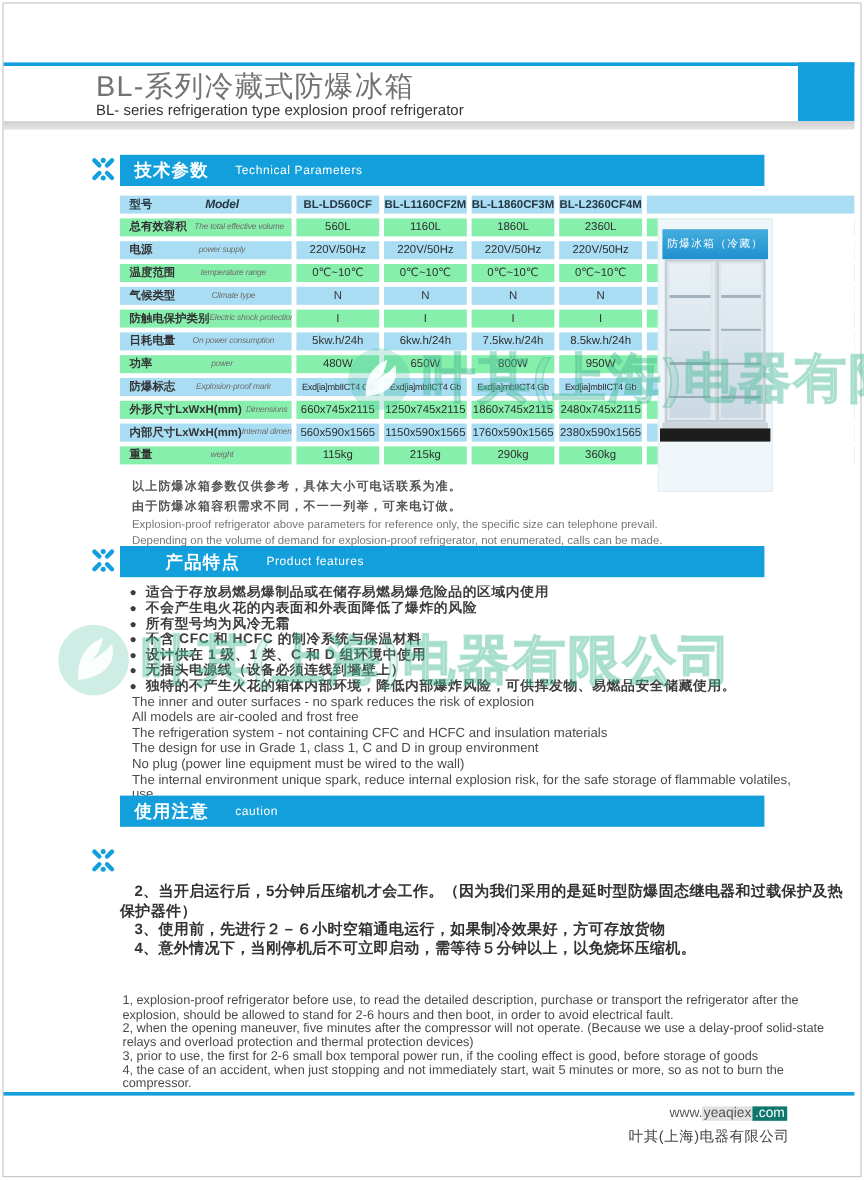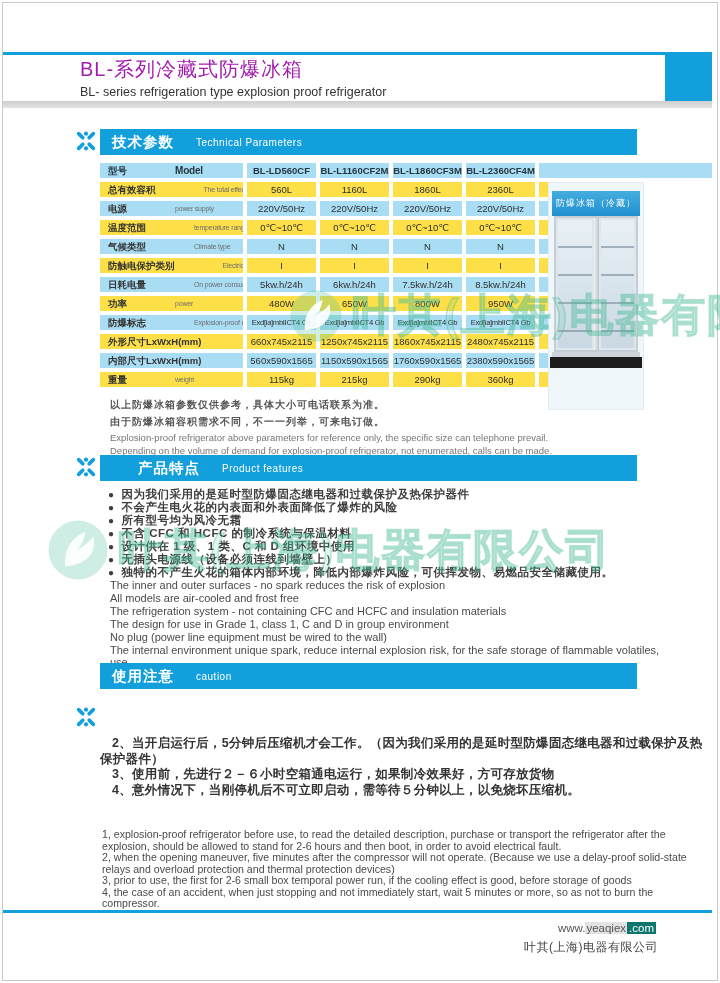--- a/index.html
+++ b/index.html
@@ -3,42 +3,42 @@
 <meta charset="utf-8">
 <style>
   html,body{margin:0;padding:0;background:#fff;}
   .page{position:relative;width:720px;height:983px;background:#fff;overflow:hidden;
         font-family:"Liberation Sans","DejaVu Sans",sans-serif;color:#333;}
   .page-frame{position:absolute;left:2px;top:2px;right:2px;bottom:2px;border:1px solid #c9c9c9;pointer-events:none;}
 
   
   .top-line{position:absolute;left:3px;top:52px;width:709px;height:3px;background:#129fdb;}
   .corner-block{position:absolute;left:665px;top:52px;width:47px;height:49px;background:#129fdb;}
-  .doc-title{position:absolute;left:80px;top:56px;font-size:20px;font-weight:500;color:#a21caf;letter-spacing:1px;}
+  .doc-title{position:absolute;left:80px;top:56px;font-size:24px;font-weight:500;color:#737373;letter-spacing:1px;}
   .doc-subtitle{position:absolute;left:80px;top:85px;font-size:12.5px;font-weight:normal;color:#333;}
   .header-shadow{position:absolute;left:3px;top:101px;width:709px;height:7px;
                  background:linear-gradient(180deg,#cfcfcf,#e4e4e4);}
 
   
   .sec-icon{position:absolute;width:22px;height:22px;}
   .sec-bar{position:absolute;left:100px;width:537px;height:26px;background:#129fdb;color:#fff;
            display:flex;align-items:center;padding-left:12px;box-sizing:border-box;}
   .sec-bar .zh{font-size:14.5px;font-weight:bold;letter-spacing:1px;}
   .sec-bar .en{font-size:10px;margin-left:22px;letter-spacing:.5px;}
 
   
   .spec-table{position:absolute;left:100px;top:163px;width:612px;display:grid;
               grid-template-columns:143px 69px 69px 69px 69px auto;
               grid-auto-rows:15px;column-gap:4px;row-gap:4px;}
   .cell{overflow:hidden;white-space:nowrap;line-height:15px;}
   .t-blue{background:#a9ddf3;}
-  .t-gray{background:#fde047;}
-  .cell.label{display:flex;align-items:center;padding-left:8px;box-sizing:border-box;gap:48px;}
+  .t-gray{background:#86efac;}
+  .cell.label{display:flex;align-items:center;padding-left:8px;box-sizing:border-box;}
   .cell.label .zh{font-size:9.5px;font-weight:bold;color:#333;}
-  .cell.label .en{font-size:7px;color:#6e6e6e;flex:1;letter-spacing:-.2px;}
+  .cell.label .en{font-size:7px;color:#6e6e6e;flex:1;text-align:center;letter-spacing:-.2px;font-style:italic;}
   .cell.header .zh{color:#243642;}
   .cell.header .en{font-size:10px;color:#243642;font-weight:bold;}
   .cell.val{font-size:9.5px;color:#2e2e2e;text-align:center;}
   .cell.val.header{font-size:9.5px;font-weight:bold;color:#243642;}
   .cell.val.small{font-size:7.6px;letter-spacing:-.3px;}
 
   .photo-cover{position:absolute;left:644px;top:180px;width:68px;height:212px;background:#fff;z-index:2;}
 
   
   .fridge-photo{position:absolute;left:548px;top:182px;width:96px;height:228px;background:#f0f7fb;z-index:3;
@@ -257,21 +257,21 @@
         <line x1="8.5" y1="15.5" x2="4" y2="20"></line>
     </g>
     <circle cx="12" cy="4" r="2.3" fill="#129fdb"></circle>
       <circle cx="12" cy="20" r="2.3" fill="#129fdb"></circle>
   </svg>
   <div class="sec-bar" style="top:455px;padding-left:38px;">
     <span class="zh">产品特点</span>
     <span class="en">Product features</span>
   </div>
   <ul class="features-zh" id="features-zh">
-      <li><span class="bullet">●</span><span>因为我们采用的是延时型防爆固态继电器和过载保护及热保护器件</span></li>
+      <li><span class="bullet">●</span><span>适合于存放易燃易爆制品或在储存易燃易爆危险品的区域内使用</span></li>
       <li><span class="bullet">●</span><span>不会产生电火花的内表面和外表面降低了爆炸的风险</span></li>
       <li><span class="bullet">●</span><span>所有型号均为风冷无霜</span></li>
       <li><span class="bullet">●</span><span>不含 CFC 和 HCFC 的制冷系统与保温材料</span></li>
       <li><span class="bullet">●</span><span>设计供在 1 级、1 类、C 和 D 组环境中使用</span></li>
       <li><span class="bullet">●</span><span>无插头电源线（设备必须连线到墙壁上）</span></li>
       <li><span class="bullet">●</span><span>独特的不产生火花的箱体内部环境，降低内部爆炸风险，可供挥发物、易燃品安全储藏使用。</span></li>
     </ul>
   <div class="features-en" id="features-en">
       <p>The inner and outer surfaces - no spark reduces the risk of explosion</p>
       <p>All models are air-cooled and frost free</p>

